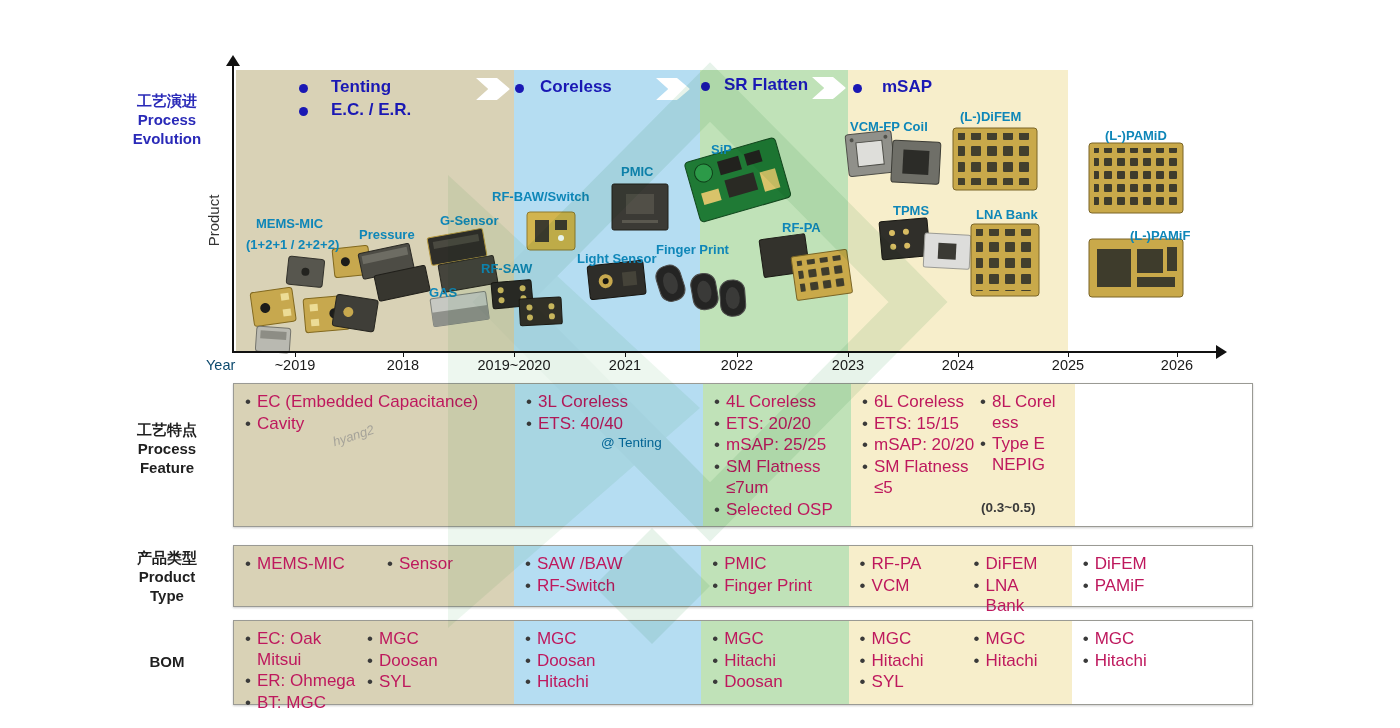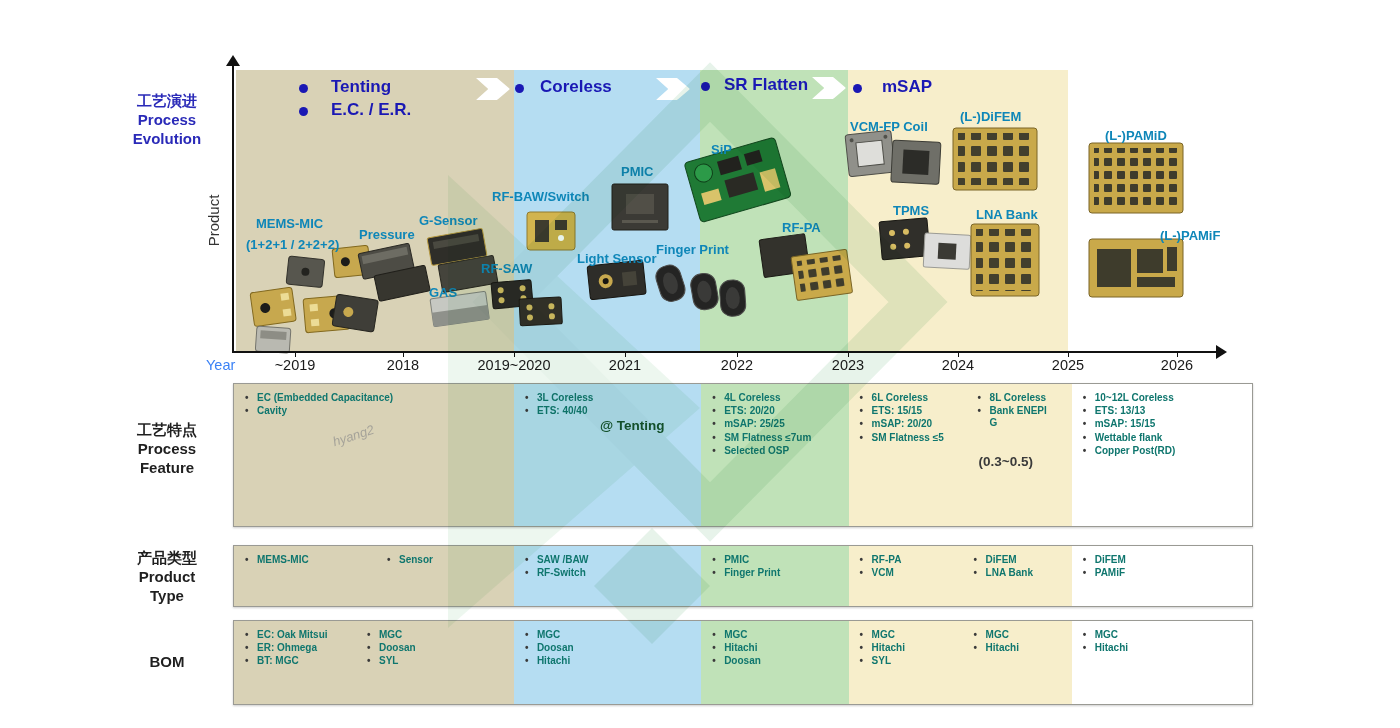--- a/index.html
+++ b/index.html
@@ -13,21 +13,21 @@
   .band-green{left:700px;width:148px;background:#c0e2b8}
   .band-yellow{left:848px;width:220px;background:#f7eecb}
 
   
   .yaxis{position:absolute;left:232px;top:64px;width:2px;height:288px;background:#111;z-index:3}
   .xaxis{position:absolute;left:232px;top:351px;width:986px;height:2px;background:#111;z-index:3}
   .yarrow{position:absolute;left:226px;top:55px;width:0;height:0;border-left:7px solid transparent;border-right:7px solid transparent;border-bottom:11px solid #111;z-index:3}
   .xarrow{position:absolute;left:1216px;top:345px;width:0;height:0;border-top:7px solid transparent;border-bottom:7px solid transparent;border-left:11px solid #111;z-index:3}
   .ylabel{position:absolute;left:163px;top:212px;width:100px;text-align:center;transform:rotate(-90deg);font-size:15px;color:#333;z-index:3}
   .year{position:absolute;top:357px;transform:translateX(-50%);font-size:14.5px;color:#1a1a1a;white-space:nowrap;z-index:3}
-  .yearword{position:absolute;left:206px;top:357px;font-size:14.5px;color:#3b82f6;z-index:3}
+  .yearword{position:absolute;left:206px;top:357px;font-size:14.5px;color:#0c4a6e;z-index:3}
   .tick{position:absolute;top:352px;width:1px;height:5px;background:#111;z-index:3}
 
   
   .stage{position:absolute;color:#1a18b4;font-weight:700;font-size:17px;z-index:4;white-space:nowrap}
   .dot{position:absolute;width:9px;height:9px;border-radius:50%;background:#1a18b4;z-index:4}
   .barrow{position:absolute;width:34px;height:22px;background:#fff;z-index:4;
           clip-path:polygon(0 0,62% 0,100% 50%,62% 100%,0 100%,36% 50%);
           box-shadow:0 1px 2px rgba(0,0,0,.15)}
 
   
@@ -43,25 +43,25 @@
   
   .sideLabel{position:absolute;left:117px;width:100px;text-align:center;font-weight:700;font-size:15px;color:#1f1f1f;line-height:1.25;z-index:3}
   .sideLabel.evo{color:#2a2ab8}
 
   
   .trow{position:absolute;left:233px;width:1020px;display:flex;z-index:2;border:1px solid #9a9a94;box-shadow:0 1px 2px rgba(0,0,0,.2)}
   .col{padding:7px 6px 6px 8px}
   .w1{width:281px}.w2{width:188px}.w3{width:148px}.w4{width:224px}.w5{width:181px}
   .c-tan{background:#d9d2b6}.c-blue{background:#b5ddf2}.c-green{background:#c0e2b8}.c-yellow{background:#f7eecb}.c-white{background:#fff}
   .blist{list-style:none}
-  .blist li{position:relative;padding-left:15px;margin:1px 0;font-size:10px;font-weight:700;color:#0f766e;line-height:1.22}
+  .blist li{position:relative;padding-left:15px;margin:1px 0;font-size:17px;font-weight:400;color:#be185d;line-height:1.22}
   .blist li::before{content:"\2022";position:absolute;left:3px;top:0;color:#3a3a3a}
   .subcols{display:flex}
   .narrow{word-break:break-all}
-  .note{margin-left:78px;font-size:13.5px;font-weight:700;color:#14532d;line-height:1.25}
+  .note{margin-left:78px;font-size:13.5px;font-weight:400;color:#0369a1;line-height:1.25}
   .note2{margin-top:24px;margin-left:4px;font-size:13.5px;font-weight:700;color:#3a3a3a}
 </style>
 </head>
 <body>
 
 <div class="band band-tan"></div>
 <div class="band band-blue"></div>
 <div class="band band-green"></div>
 <div class="band band-yellow"></div>
 
@@ -101,35 +101,35 @@
 <div class="barrow" style="left:656px;top:78px"></div>
 <span class="dot" style="left:701px;top:82px"></span>
 <span class="stage" style="left:724px;top:75px">SR Flatten</span>
 <div class="barrow" style="left:812px;top:77px"></div>
 <span class="dot" style="left:853px;top:84px"></span>
 <span class="stage" style="left:882px;top:77px">mSAP</span>
 
 <span class="prod" style="left:256px;top:216px">MEMS-MIC</span>
 <span class="prod" style="left:246px;top:237px">(1+2+1 / 2+2+2)</span>
 <span class="prod" style="left:359px;top:227px">Pressure</span>
-<span class="prod" style="left:419px;top:213px">G-Sensor</span>
+<span class="prod" style="left:440px;top:213px">G-Sensor</span>
 <span class="prod" style="left:429px;top:285px">GAS</span>
 <span class="prod" style="left:492px;top:189px">RF-BAW/Switch</span>
 <span class="prod" style="left:481px;top:261px">RF-SAW</span>
 <span class="prod" style="left:621px;top:164px">PMIC</span>
 <span class="prod" style="left:577px;top:251px">Light Sensor</span>
 <span class="prod" style="left:656px;top:242px">Finger Print</span>
 <span class="prod" style="left:711px;top:142px">SiP</span>
 <span class="prod" style="left:782px;top:220px">RF-PA</span>
 <span class="prod" style="left:850px;top:119px">VCM-FP Coil</span>
 <span class="prod" style="left:893px;top:203px">TPMS</span>
 <span class="prod" style="left:960px;top:109px">(L-)DiFEM</span>
 <span class="prod" style="left:976px;top:207px">LNA Bank</span>
 <span class="prod" style="left:1105px;top:128px">(L-)PAMiD</span>
-<span class="prod" style="left:1160px;top:228px">(L-)PAMiF</span>
+<span class="prod" style="left:1130px;top:228px">(L-)PAMiF</span>
 
 <svg class="chips" width="1400" height="360" viewBox="0 0 1400 360">
   <defs>
     <pattern id="bga" width="16" height="16" patternUnits="userSpaceOnUse">
       <rect x="2" y="2" width="10" height="10" rx="1" fill="#423f2d"></rect>
     </pattern>
     <pattern id="bga2" width="13" height="13" patternUnits="userSpaceOnUse">
       <rect x="2" y="2" width="8" height="8" rx="1" fill="#3e3c2c"></rect>
     </pattern>
   </defs>
@@ -377,34 +377,25 @@
     <div class="subcols">
       <ul class="blist" style="width:118px">
         <li>6L Coreless</li>
         <li>ETS: 15/15</li>
         <li>mSAP: 20/20</li>
         <li>SM Flatness ≤5</li>
       </ul>
       <div style="width:90px">
         <ul class="blist narrow" style="width:80px">
           <li>8L Coreless</li>
-          <li>Bank ENEPIG</li>
+          <li>Type ENEPIG</li>
         </ul>
         <div class="note2">(0.3~0.5)</div>
       </div>
     </div>
-  </div>
-  <div class="col w5 c-white">
-    <ul class="blist">
-      <li>10~12L Coreless</li>
-      <li>ETS: 13/13</li>
-      <li>mSAP: 15/15</li>
-      <li>Wettable flank</li>
-      <li>Copper Post(RD)</li>
-    </ul>
   </div>
 </section>
 
 <section class="trow" style="top:545px;height:62px">
   <div class="col w1 c-tan">
     <div class="subcols">
       <ul class="blist" style="width:142px">
         <li>MEMS-MIC</li>
       </ul>
       <ul class="blist" style="width:120px">

